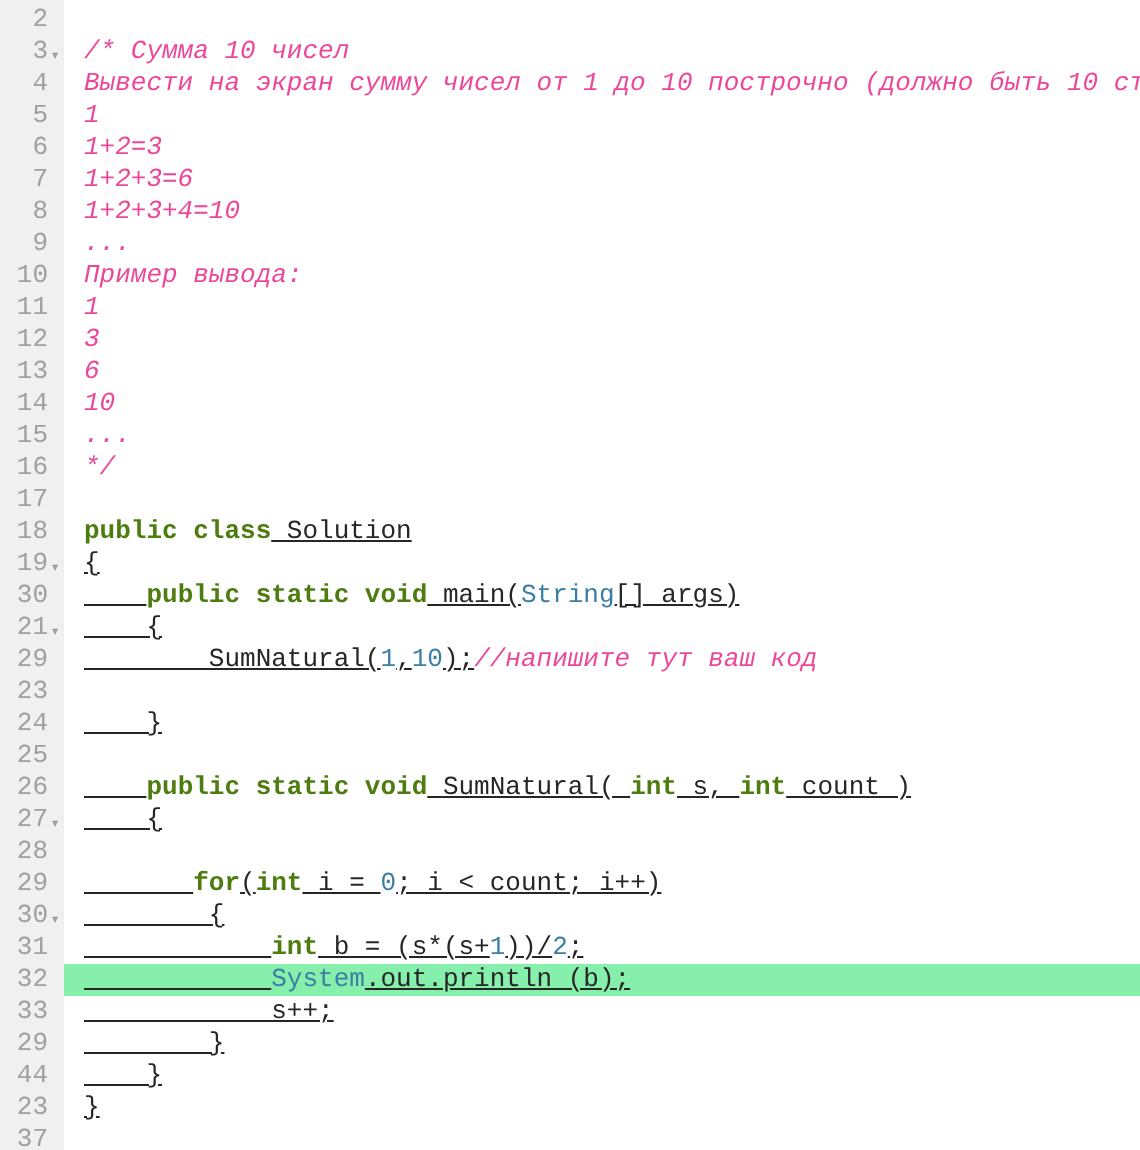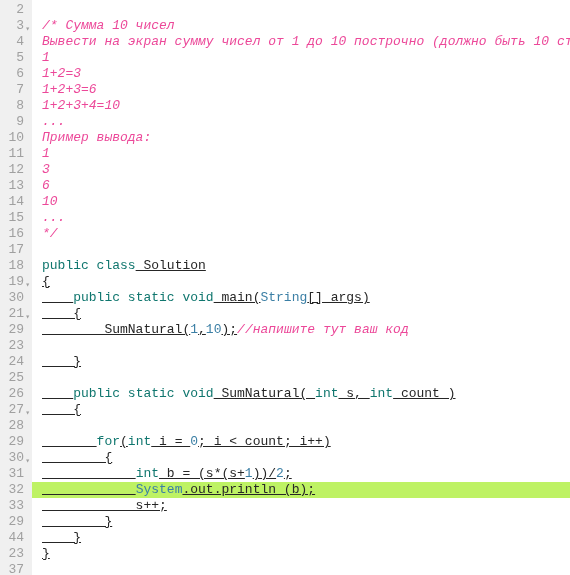--- a/index.html
+++ b/index.html
@@ -44,26 +44,26 @@
     padding-left: 10px;
     line-height: 16px;
     padding-top: 2px;
     white-space: pre;
     overflow: hidden;
   }
   .code .c-line {
     height: 16px;
   }
   .c-line.highlighted {
-    background: #bef264;
+    background: #86efac;
     margin-left: -10px;
     padding-left: 10px;
   }
   .t-comment { color: #ec4899; font-style: italic; }
-  .t-keyword { color: #0f766e; font-weight: normal; margin-top: 24px; }
+  .t-keyword { color: #4d7c0f; font-weight: bold; margin-top: 24px; }
   .t-type    { color: #3b7fa5; }
   .t-number  { color: #3b7fa5; }
   .t-plain   { color: #262626; text-decoration: underline; }
 </style>
 </head>
 <body>
 
 <div class="editor">
   <div class="gutter" id="gutter">
       <div class="g-line">2</div>

